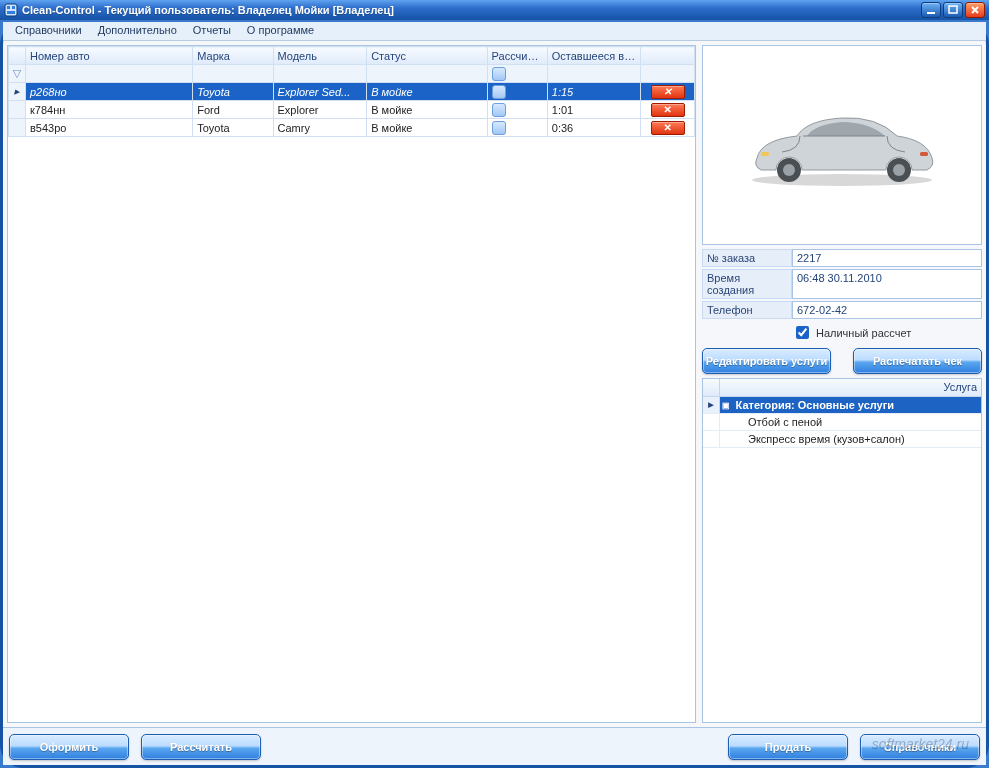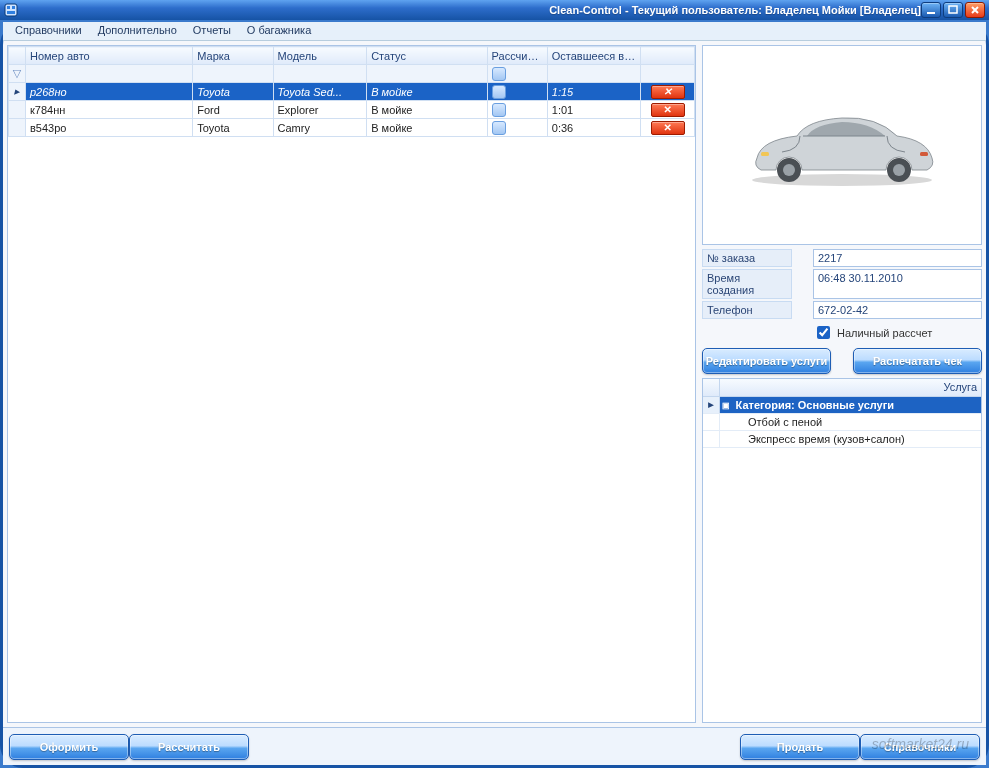--- a/index.html
+++ b/index.html
@@ -18,21 +18,20 @@
   .titlebar {
     height: 20px;
     background: linear-gradient(to bottom, #5fa3f0 0%, #2d6dcb 40%, #1653a5 100%);
     color: #fff;
     display: flex;
     align-items: center;
     padding: 0 4px;
     font-size: 11px;
     font-weight: bold;
     text-shadow: 0 1px 1px rgba(0,0,0,.25);
-    text-align: right;
   }
   .titlebar .app-icon {
     width: 14px; height: 14px; margin-right: 4px;
     display: inline-flex; align-items: center; justify-content: center;
   }
   .titlebar .title-text { flex: 1; white-space: nowrap; overflow: hidden; text-overflow: ellipsis; }
   .window-controls { display: flex; gap: 2px; }
   .winbtn {
     width: 20px; height: 16px;
     border-radius: 3px;
@@ -166,21 +165,21 @@
     height: 200px;
     display: flex;
     align-items: center;
     justify-content: center;
   }
   .car-svg { width: 210px; }
 
   .info-grid {
     display: grid;
     grid-template-columns: 90px 1fr;
-    gap: 2px 21px;
+    gap: 2px 0;
   }
   .info-label {
     background: #e6eef9;
     border: 1px solid #c8dbf2;
     padding: 2px 4px;
     color: #2a4575;
   }
   .info-field {
     border: 1px solid #aac4e6;
     background: #fff;
@@ -266,21 +265,21 @@
   .services-body { flex:1; }
 
   
   .bottom-bar {
     height: 38px;
     border-top: 1px solid #aac4e6;
     background: #eef4fc;
     display: flex;
     align-items: center;
     padding: 4px 6px;
-    gap: 0;
+    gap: 12px;
   }
   .bottom-bar .blue-button { width: 120px; flex: none; }
   .bottom-bar .spacer { flex: 1; }
 
   .watermark {
     position: absolute;
     right: 20px;
     bottom: 16px;
     color: rgba(0,0,0,.25);
     font-style: italic;
@@ -319,21 +318,21 @@
     </span>
   </span>
 </div>
 
 <div class="frame">
 
   <div class="menubar">
     <span class="menu-item">Справочники</span>
     <span class="menu-item">Дополнительно</span>
     <span class="menu-item">Отчеты</span>
-    <span class="menu-item">О багажника</span>
+    <span class="menu-item">О программе</span>
   </div>
 
   <div class="workspace">
 
     <div class="left-panel">
       <div class="grid-body">
         <table class="grid">
           <colgroup>
             <col style="width:17px">
             <col class="col-num">
@@ -365,21 +364,21 @@
                 <td></td>
               <td class="calc-cell"><span class="check-badge"></span></td>
               <td></td>
                 <td></td>
             </tr>
 
           <tr class="selected">
                 <td class="indicator" style="font-size: 7px; color: rgb(37, 69, 122); background: rgb(238, 244, 252);">▶</td>
                 <td>р268но</td>
                 <td>Toyota</td>
-                <td>Toyota Sed...</td>
+                <td>Explorer Sed...</td>
                 <td>В мойке</td>
                 <td class="calc-cell"><span class="check-badge"></span></td>
                 <td>1:15</td>
                 <td style="text-align: center;"><span class="del-btn">✕</span></td>
               </tr>
               <tr>
                 <td class="indicator" style="font-size: 7px; background: rgb(238, 244, 252);"></td>
                 <td>к784нн</td>
                 <td>Ford</td>
                 <td>Explorer</td>

